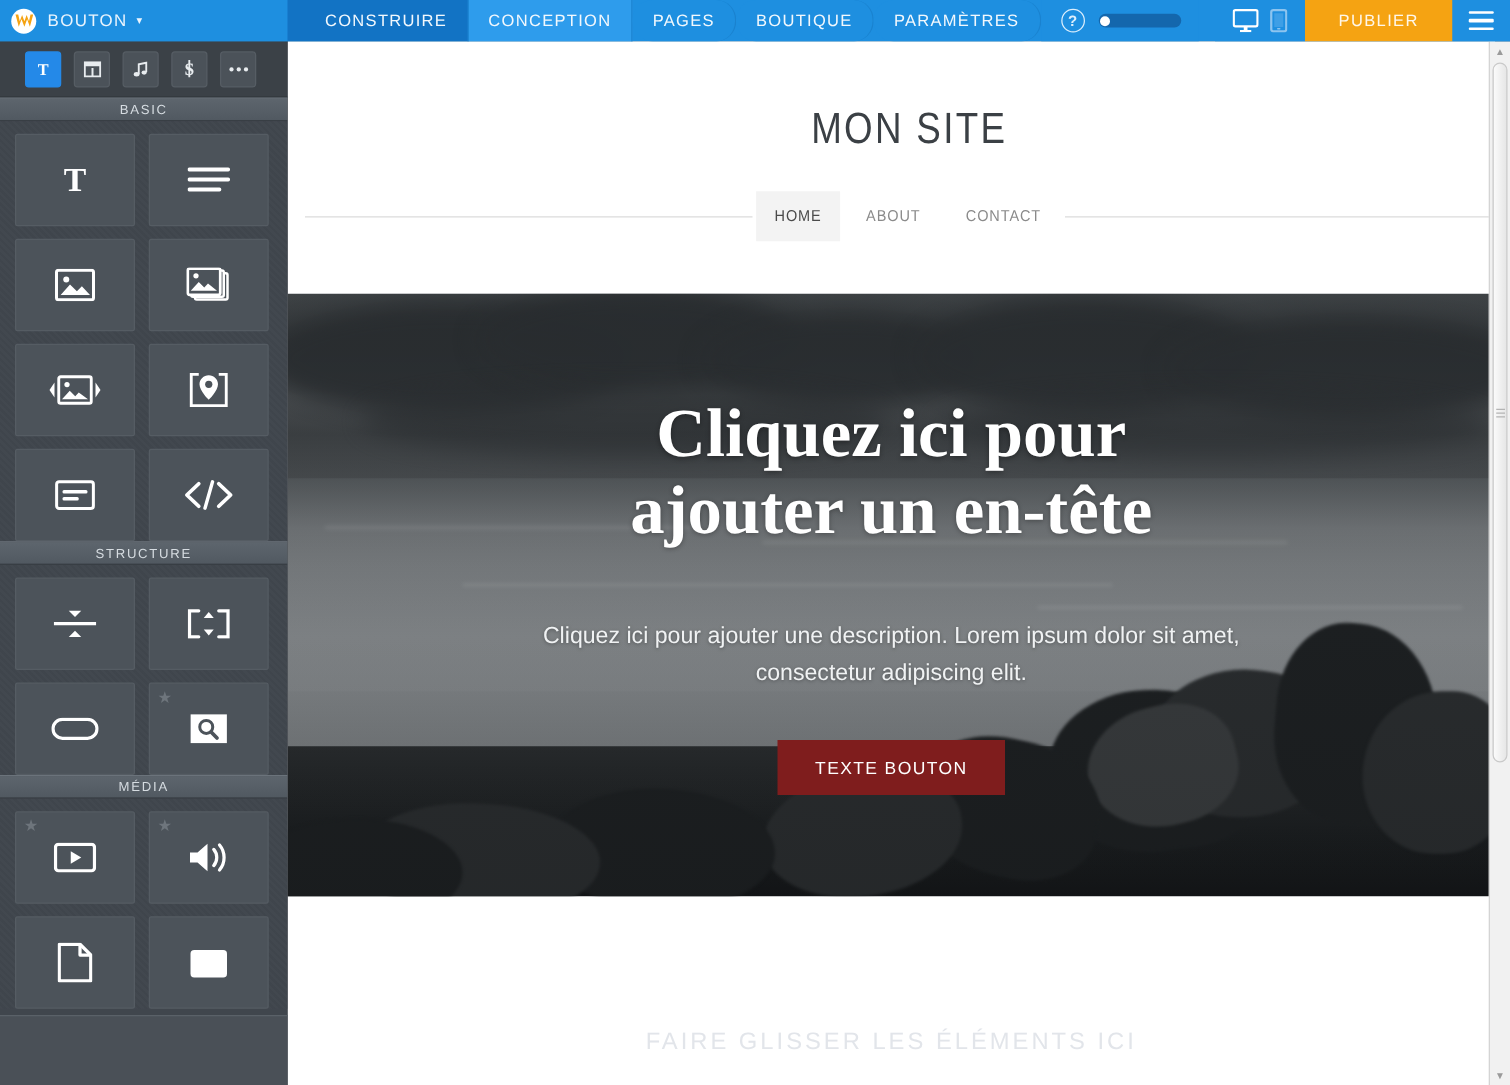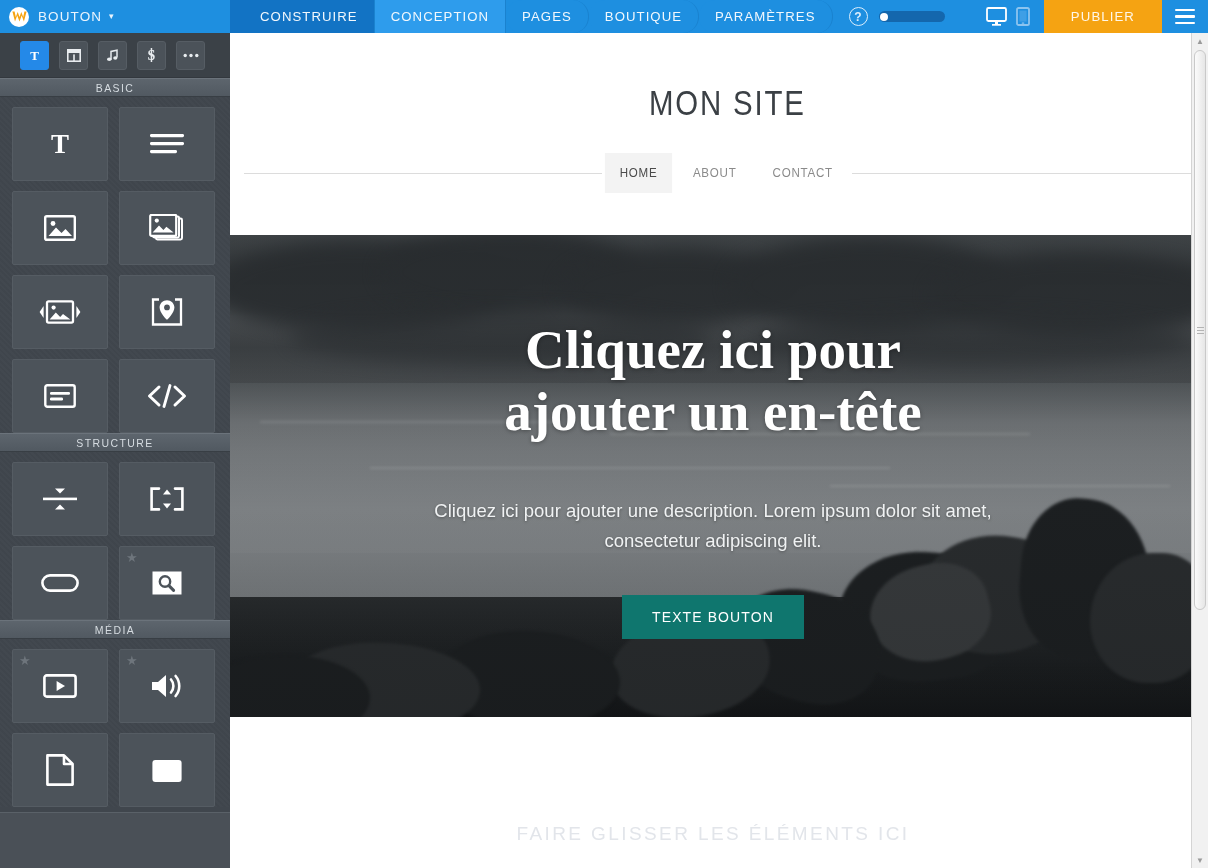--- a/index.html
+++ b/index.html
@@ -246,41 +246,41 @@
     position: absolute; left: 0; bottom: 0; width: 966px; height: 120px;
     background: linear-gradient(#2a2d2f 0%, #1b1e20 60%, #141618 100%);
   }
   #hero-veil {
     position: absolute; inset: 0;
     background: linear-gradient(rgba(25,28,30,0.30), rgba(25,28,30,0.12) 45%, rgba(10,12,13,0.18));
   }
   #hero-content {
     position: absolute; left: 0; top: 0; width: 966px; height: 482px;
     display: flex; flex-direction: column; align-items: center;
-    padding-top: 84px;
+    justify-content: center;
   }
   #hero-title {
     font-family: "Liberation Serif", "DejaVu Serif", serif;
     font-size: 55px; line-height: 1.12; font-weight: 700;
     color: #ffffff; text-align: center;
     text-shadow: 0 1px 4px rgba(0,0,0,0.32);
     max-width: 720px;
     cursor: text;
   }
   #hero-desc {
     margin-top: 54px;
     font-size: 18.5px; line-height: 1.6;
     color: #f0f2f3; text-align: center;
     text-shadow: 0 1px 3px rgba(0,0,0,0.35);
     max-width: 580px;
     cursor: text;
   }
   #hero-btn {
     margin-top: 40px;
-    background: #0f766e;
+    background: #7f1d1d;
     color: #ffffff;
     font-size: 14px; letter-spacing: 1.1px;
     padding: 14px 30px;
     cursor: pointer;
   }
 
   #dropzone {
     width: 966px; height: 151px;
     background: #ffffff;
     display: flex; align-items: center; justify-content: center;

